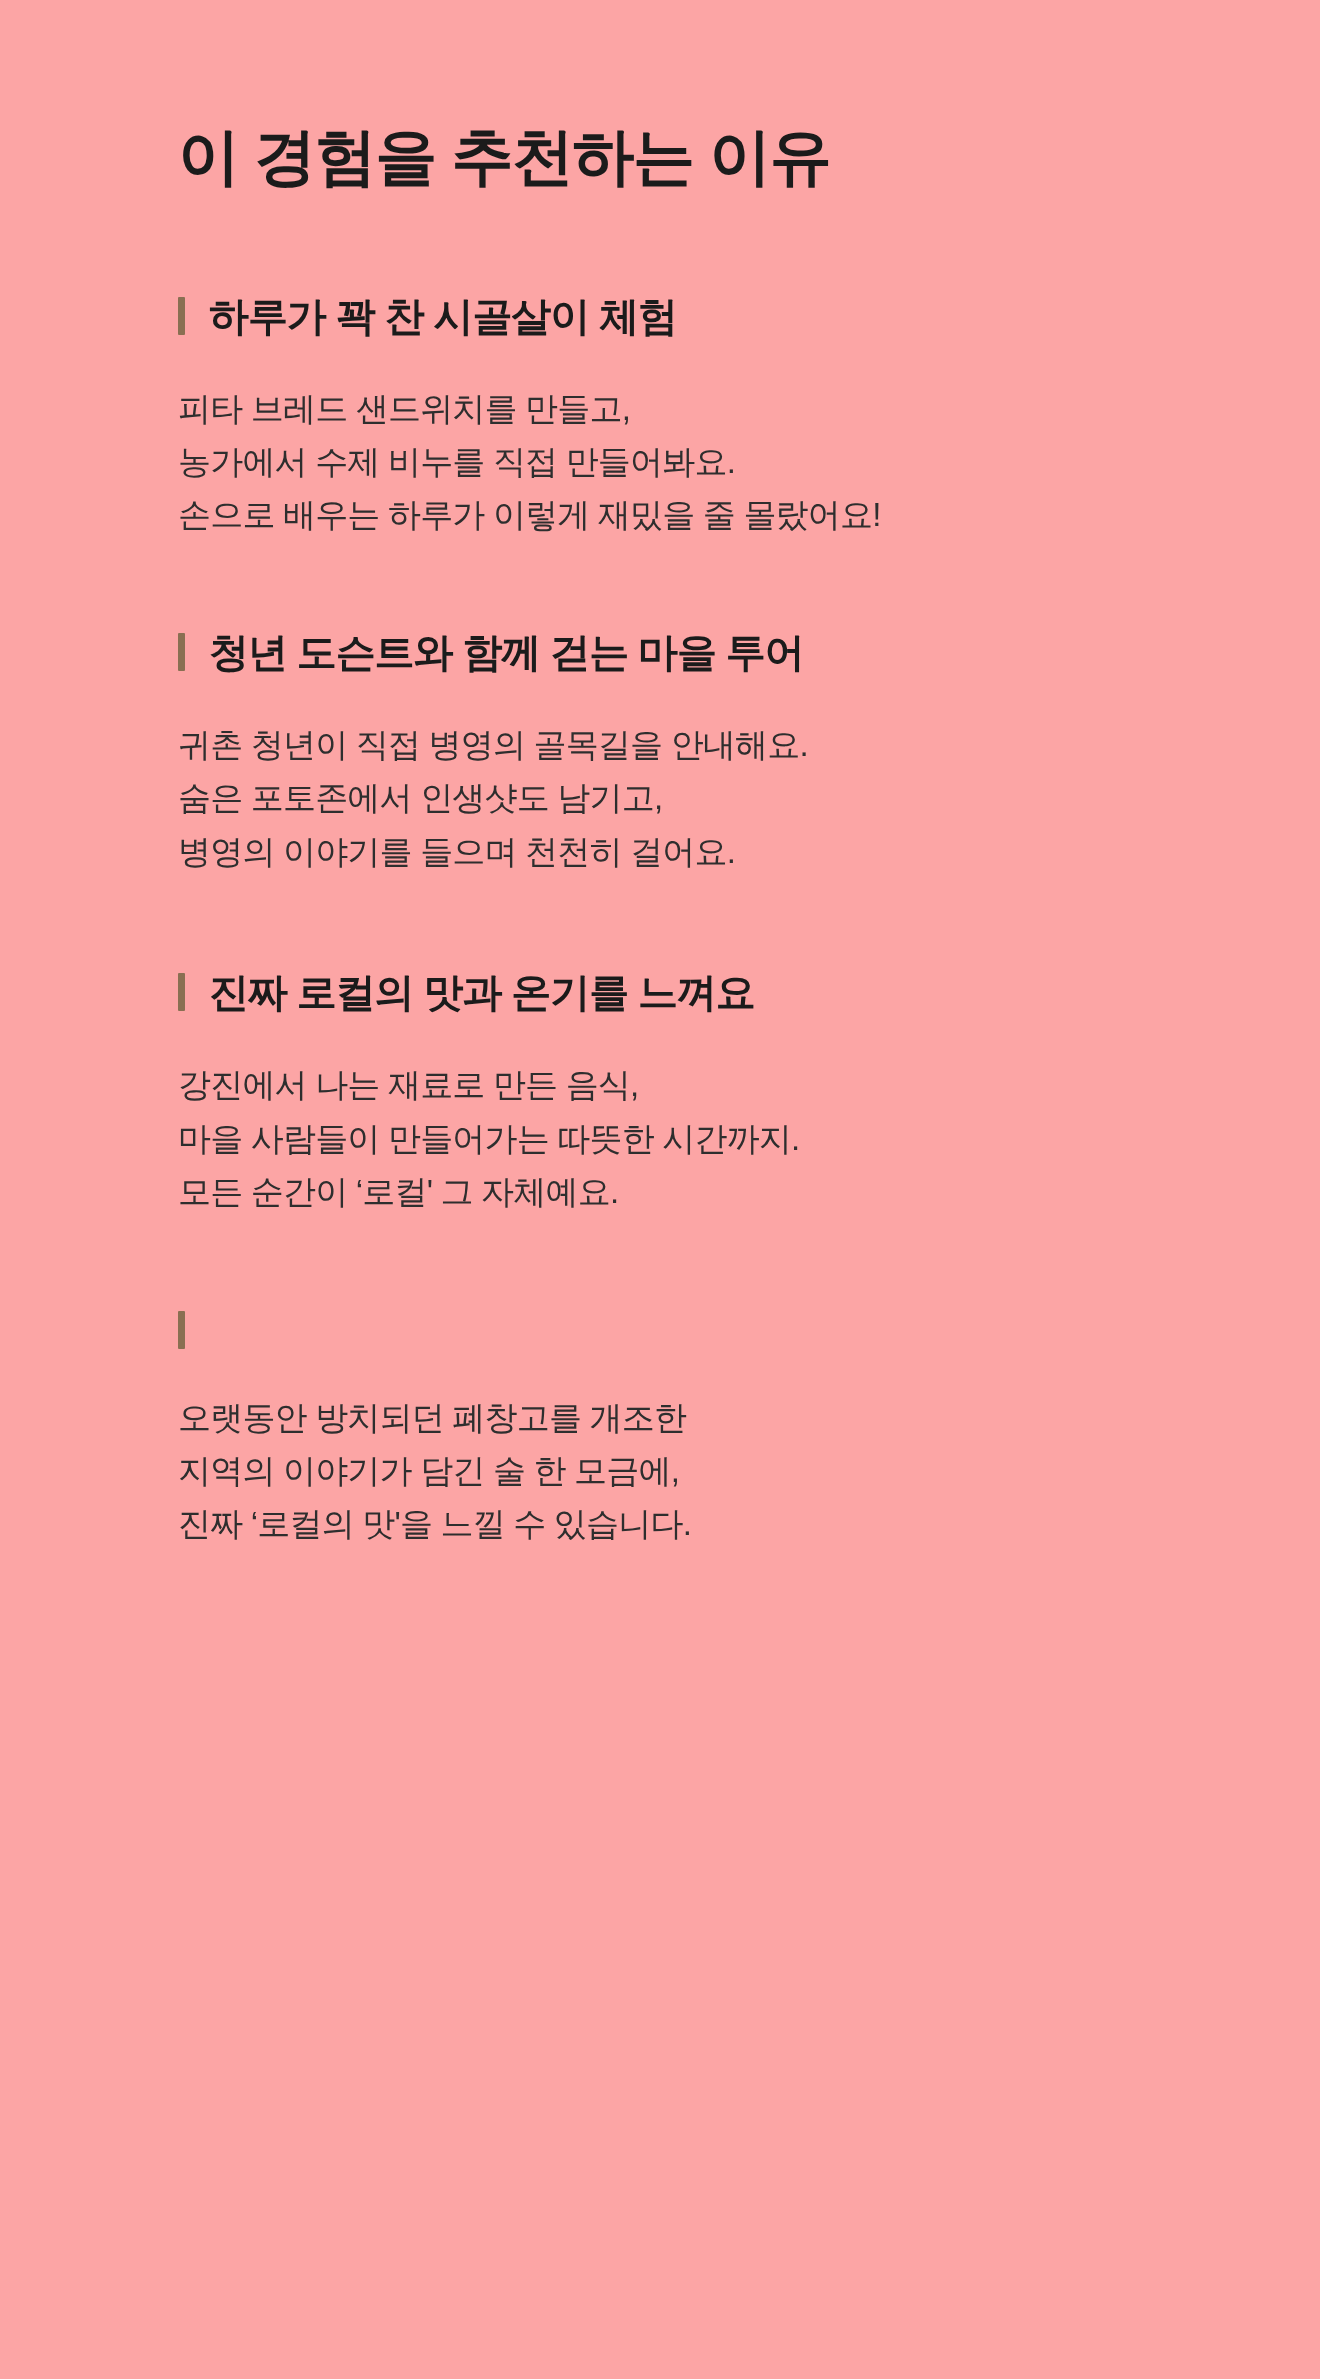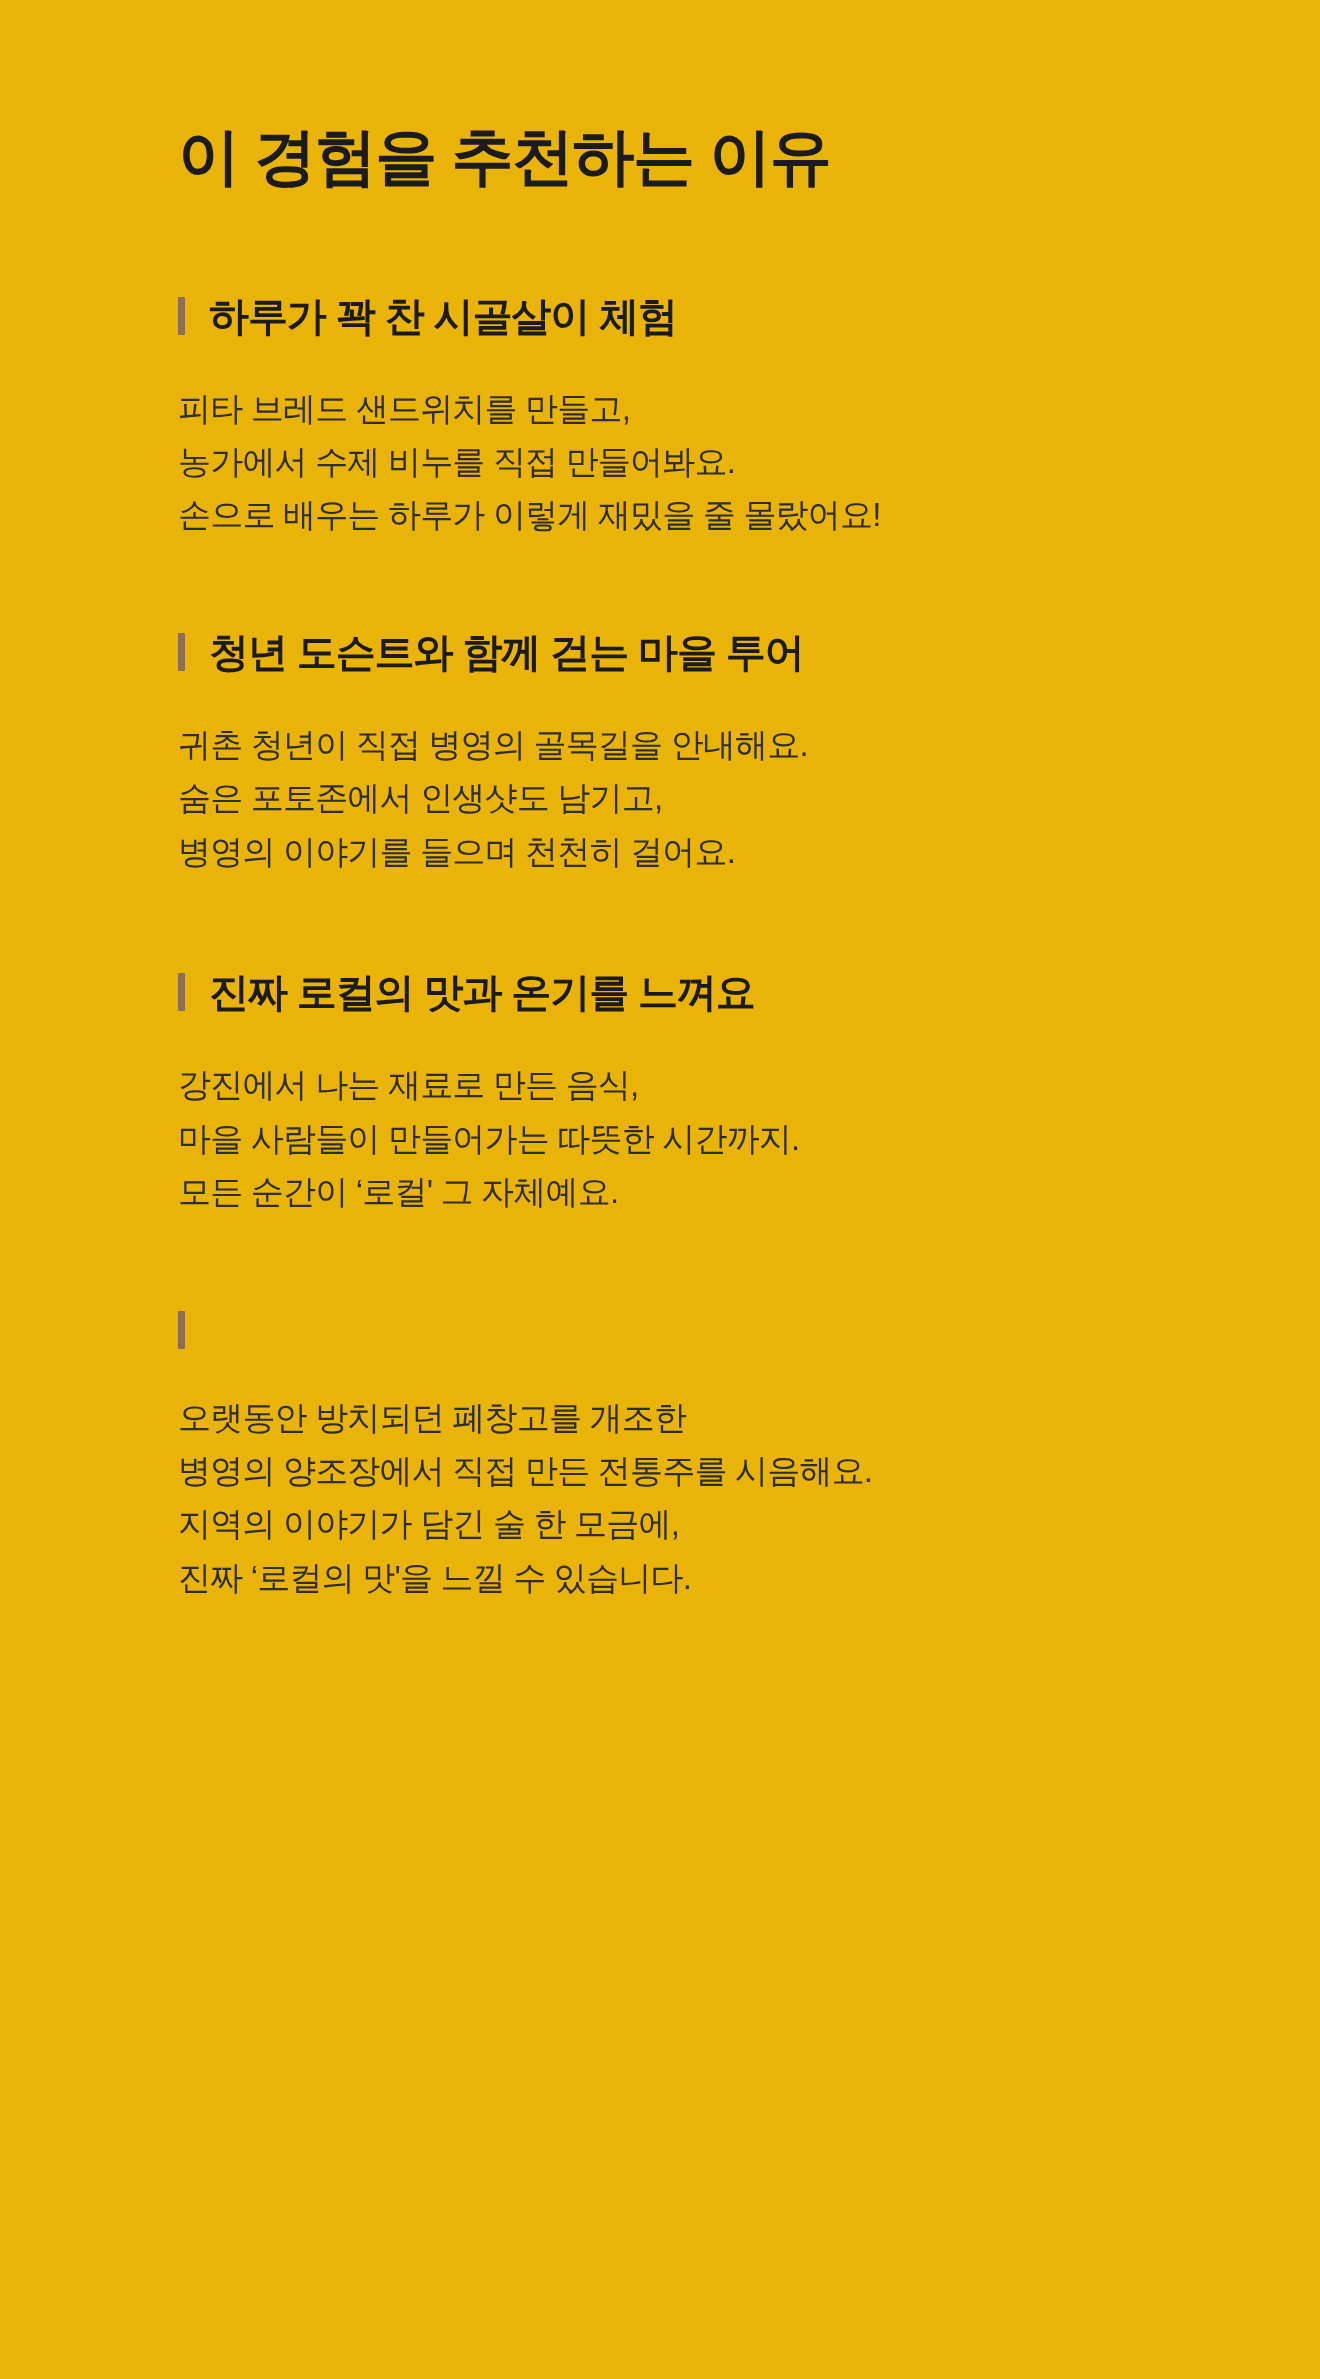--- a/index.html
+++ b/index.html
@@ -11,21 +11,21 @@
     min-height: 2379px;
     background: #f4f4f2;
     font-family: "Liberation Sans", "DejaVu Sans", sans-serif;
     -webkit-font-smoothing: antialiased;
   }
   .page {
     width: 1320px;
     min-height: 2379px;
     box-sizing: border-box;
     padding: 118px 150px 90px 178px;
-    background: #eab308;
+    background: #fca5a5;
   }
   .page-title {
     font-size: 62px;
     font-weight: 700;
     color: #1b1b1b;
     letter-spacing: -1.5px;
     line-height: 1.25;
     margin: 0 0 96px 0;
   }
   .section {
@@ -114,19 +114,18 @@
       <li class="body-line">모든 순간이 ‘로컬' 그 자체예요.</li>
     </ul>
   </div>
 
   <div class="section s4">
     <div class="section-heading">
       <span class="heading-bar"></span>
     </div>
     <ul class="section-body">
       <li class="body-line">오랫동안 방치되던 폐창고를 개조한</li>
-      <li class="body-line">병영의 양조장에서 직접 만든 전통주를 시음해요.</li>
       <li class="body-line">지역의 이야기가 담긴 술 한 모금에,</li>
       <li class="body-line">진짜 ‘로컬의 맛'을 느낄 수 있습니다.</li>
     </ul>
   </div>
 
 </div>
 
 </body></html>

